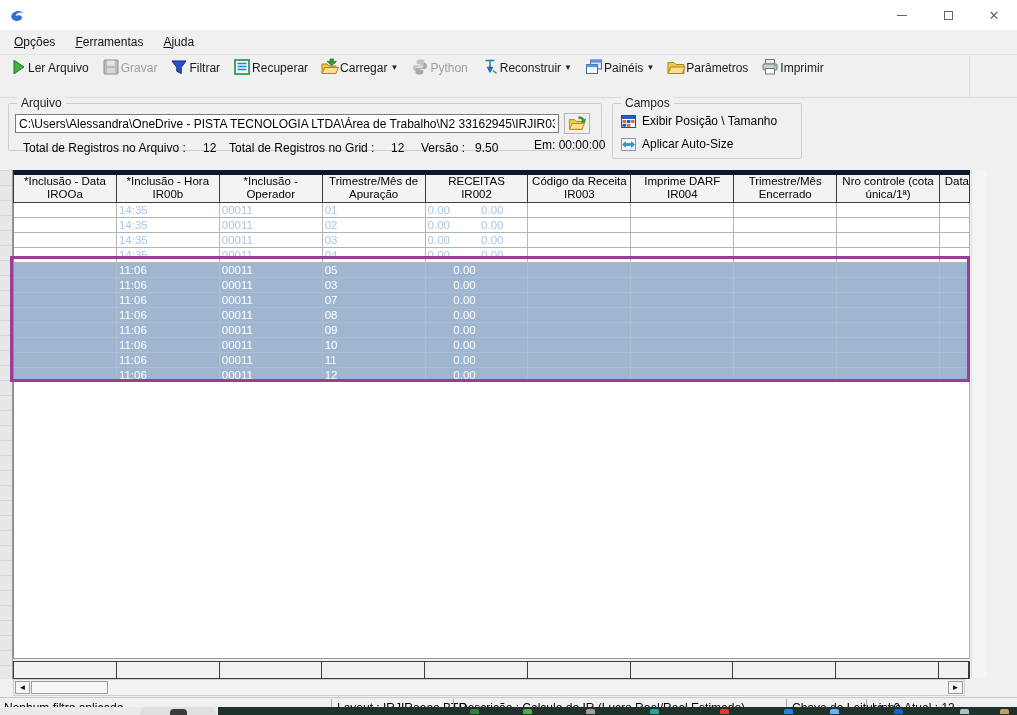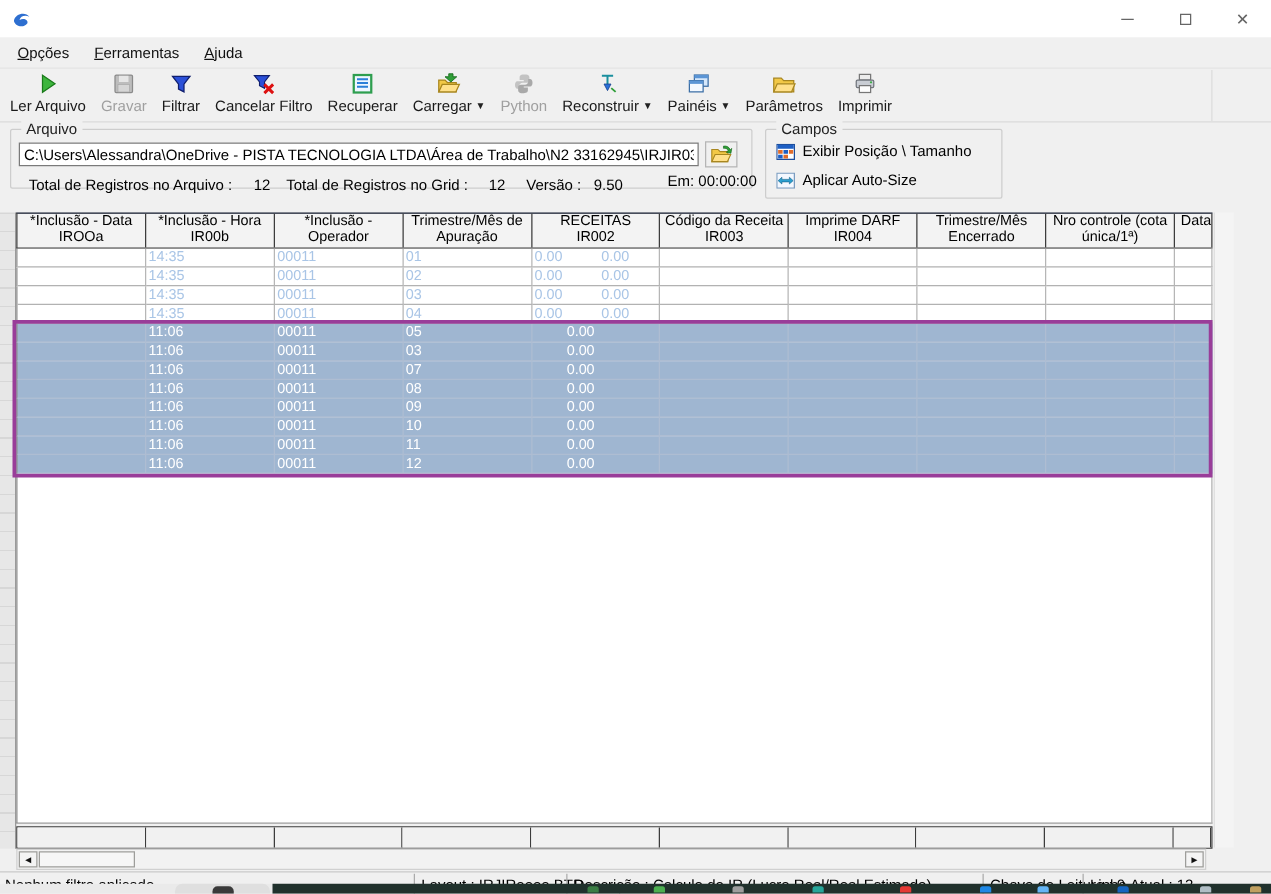--- a/index.html
+++ b/index.html
@@ -15,21 +15,21 @@
   .wbtn .minbar { width:10px; height:1px; background:#666; }
   .wbtn .maxbox { width:9px; height:9px; border:1px solid #666; }
 
   
   .menubar { position:absolute; left:0; top:30px; width:1017px; height:25px; background:#f0f0f0; display:flex; align-items:center; padding-left:4px; border-bottom:1px solid #e3e3e3; }
   .menu-item { display:block; padding:3px 10px; color:#111; }
   .menu-item::first-letter { text-decoration:underline; }
 
   
   .toolbar { position:absolute; left:0; top:56px; width:1017px; height:42px; background:#f0f0f0; display:flex; align-items:flex-start; padding-left:2px; border-bottom:1px solid #dadada; }
-  .tbtn { display:flex; flex-direction:column; align-items:center; padding:1px 6px; color:#1a1a1a; }
+  .tbtn { display:flex; flex-direction:row; align-items:center; padding:1px 6px; color:#1a1a1a; }
   .tbtn .icon { width:20px; height:20px; display:block; }
   .tbtn .icon svg { width:20px; height:20px; display:block; }
   .tbtn .tlabel { margin-top:1px; white-space:nowrap; font-size:12px; }
   .tbtn.disabled .tlabel { color:#9f9f9f; }
   .tbtn .lblrow { display:flex; align-items:center; }
   .caret { font-size:8px; margin-left:3px; color:#222; }
   .toolbar-endline { position:absolute; left:969px; top:56px; height:41px; width:1px; background:#dcdcdc; }
 
   
   .groupbox { position:absolute; border:1px solid #cdcdcd; border-radius:2px; background:#f0f0f0; }
@@ -43,21 +43,21 @@
   .statsrow { position:absolute; left:8px; top:37px; width:580px; }
   .statsrow span { position:absolute; white-space:nowrap; color:#000; }
   .campos-item { position:absolute; left:8px; display:flex; align-items:center; }
   .campos-item .icon svg { width:15px; height:13px; display:block; }
   .campos-item .clabel { margin-left:6px; color:#000; }
 
   
   .gutter { position:absolute; left:0; top:170px; width:13px; height:509px; background:#e7e7e7; border-right:1px solid #9a9a9a;
             background-image:repeating-linear-gradient(to bottom, rgba(0,0,0,0.07) 0 1px, transparent 1px 15px); }
   #grid { position:absolute; left:13px; top:170px; width:957px; }
-  .hrow { display:flex; border-top:1px solid #0f172a; border-bottom:1px solid #3c3c3c; border-left:1px solid #3c3c3c; background:#f3f3f3; }
+  .hrow { display:flex; border-top:5px solid #0f172a; border-bottom:1px solid #3c3c3c; border-left:1px solid #3c3c3c; background:#f3f3f3; }
   .hcell { height:27px; border-right:1px solid #3c3c3c; text-align:center; font-size:11.5px; line-height:13px; padding-top:0; overflow:hidden; color:#000; }
   .hcell.left { text-align:right; padding-left:3px; }
   .grow { display:flex; height:15px; background:#fff; border-left:1px solid #8a8a8a; }
   .grow.sel { background:var(--sel-bg); }
   .gcell { height:15px; border-right:1px solid #b6b6b6; border-bottom:1px solid #b2b2b2; font-size:11.5px; line-height:14px; color:var(--row-text); padding-left:2px; overflow:hidden; position:relative; white-space:nowrap; }
   .grow.sel .gcell { color:#ffffff; border-right-color:#aebdd2; border-bottom-color:#aebdd2; }
   .rv-r { position:absolute; right:24px; top:0; }
   .rv-c { position:absolute; left:0; right:24px; top:0; text-align:center; }
   #sel-overlay { position:absolute; left:10px; top:256px; width:960px; height:126px; border:3px solid var(--sel-border); pointer-events:none; z-index:3; }
   .grid-empty { position:absolute; left:13px; top:379px; width:957px; height:280px; background:#ffffff; border-left:1px solid #8a8a8a; border-right:1px solid #b0b0b0; border-bottom:1px solid #9a9a9a; }
@@ -137,31 +137,20 @@
       </span>
     </div>
     <div class="tbtn">
       <span class="icon">
         <svg viewBox="0 0 20 20">
           <path d="M3 4 H17 L12.2 10.3 V16.5 L7.8 14.2 V10.3 Z" fill="#2b50d8" stroke="#101f6e" stroke-width="1"></path>
         </svg>
       </span>
       <span class="lblrow">
         <span class="tlabel">Filtrar</span>
-      </span>
-    </div>
-    <div class="tbtn">
-      <span class="icon">
-        <svg viewBox="0 0 20 20">
-          <path d="M2.5 3.5 H14.5 L10.6 8.6 V13.6 L6.6 11.6 V8.6 Z" fill="#2b50d8" stroke="#101f6e" stroke-width="0.9"></path>
-          <path d="M10.5 10.5 L17.5 17.5 M17.5 10.5 L10.5 17.5" stroke="#dd1111" stroke-width="2.4"></path>
-        </svg>
-      </span>
-      <span class="lblrow">
-        <span class="tlabel">Cancelar Filtro</span>
       </span>
     </div>
     <div class="tbtn">
       <span class="icon">
         <svg viewBox="0 0 20 20">
           <rect x="3" y="3" width="14" height="14" fill="#eef6ff" stroke="#2e9e4f" stroke-width="1.8"></rect>
           <path d="M5.6 6.4 H14.4 M5.6 9.4 H14.4 M5.6 12.4 H14.4" stroke="#2b7fd8" stroke-width="1.5"></path>
         </svg>
       </span>
       <span class="lblrow">

